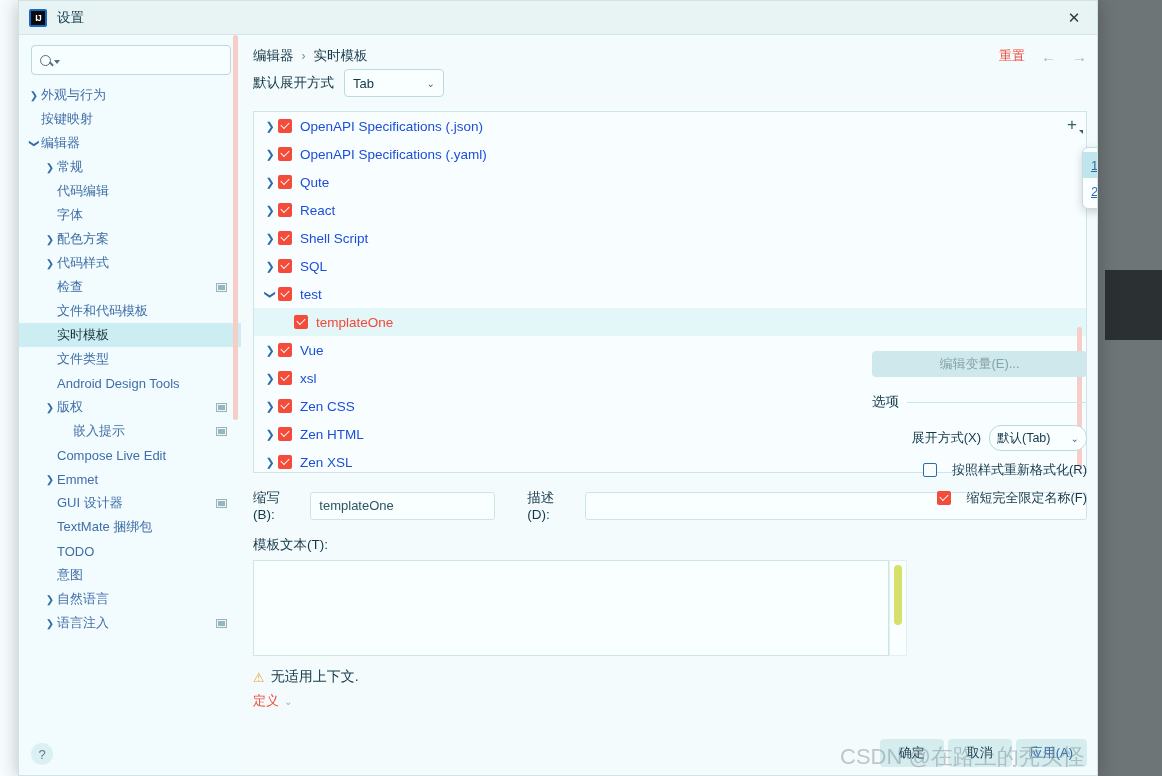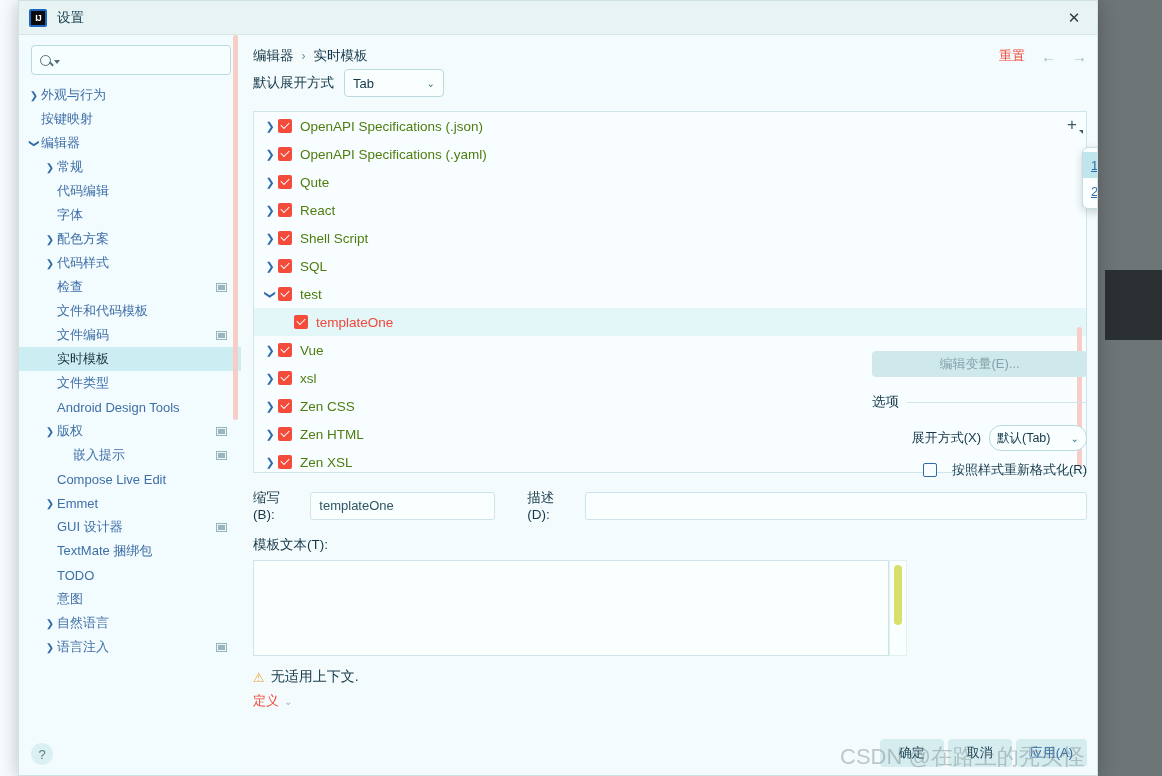--- a/index.html
+++ b/index.html
@@ -102,21 +102,21 @@
   .cb {
     width:14px; height:14px; border-radius:2px; background:#f44b3a; margin-right:8px;
     position:relative; flex:0 0 14px;
   }
   .cb::after {
     content:""; position:absolute; left:3px; top:3px; width:7px; height:4px;
     border-left:1.8px solid #fff; border-bottom:1.8px solid #fff; transform:rotate(-45deg);
   }
   .cb.off { background:#f8feff; border:1.5px solid #2f6ba8; }
   .cb.off::after { display:none; }
-  .lrow .ltxt { color:#4d7c0f; font-size:13.5px; }
+  .lrow .ltxt { color:#1d4ed8; font-size:13.5px; }
   .lrow.child .ltxt { color:#f0483a; }
   .list-scroll { position:absolute; right:4px; top:215px; width:5px; height:140px; background:#f6cdc7; border-radius:3px;}
   .add-btn {
     position:absolute; right:0px; top:0px; width:28px; height:26px;
     display:flex; align-items:center; justify-content:center; cursor:pointer;
     color:#3a5b66; font-size:17px; background:#f8feff;
   }
   .add-btn .minicaret { position:absolute; right:3px; bottom:4px; width:0;height:0;
     border-left:4px solid transparent; border-top:4px solid #3a5b66;}
 
@@ -251,25 +251,20 @@
             </div>
             <div class="tnode" style="padding-left: 24px;">
               <span class="arrow" style="display: inline-block;"></span>
               <span class="lbl">检查</span>
               <span class="cfg"></span>
             </div>
             <div class="tnode" style="padding-left: 24px;">
               <span class="arrow" style="display: inline-block;"></span>
               <span class="lbl">文件和代码模板</span>
             </div>
-            <div class="tnode" style="padding-left: 24px;">
-              <span class="arrow" style="display: inline-block;"></span>
-              <span class="lbl">文件编码</span>
-              <span class="cfg"></span>
-            </div>
             <div class="tnode sel" style="padding-left: 24px;">
               <span class="arrow" style="display: inline-block;"></span>
               <span class="lbl">实时模板</span>
             </div>
             <div class="tnode" style="padding-left: 24px;">
               <span class="arrow" style="display: inline-block;"></span>
               <span class="lbl">文件类型</span>
             </div>
             <div class="tnode" style="padding-left: 24px;">
               <span class="arrow" style="display: inline-block;"></span>
@@ -458,20 +453,24 @@
             <span class="olab">展开方式(X)</span>
             <div class="osel">
               <span>默认(Tab)</span>
               <span class="chev">⌄</span>
             </div>
           </div>
           <div class="chk-row">
             <span class="cb off"></span>
             <span class="ctxt">按照样式重新格式化(R)</span>
           </div>
+          <div class="chk-row">
+            <span class="cb"></span>
+            <span class="ctxt">缩短完全限定名称(F)</span>
+          </div>
         </div>
 
         <div class="btnbar" id="footer-buttons">
             <div class="btn">确定</div>
             <div class="btn">取消</div>
             <div class="btn apply">应用(A)</div>
           </div>
       </div>
     </div>
 

